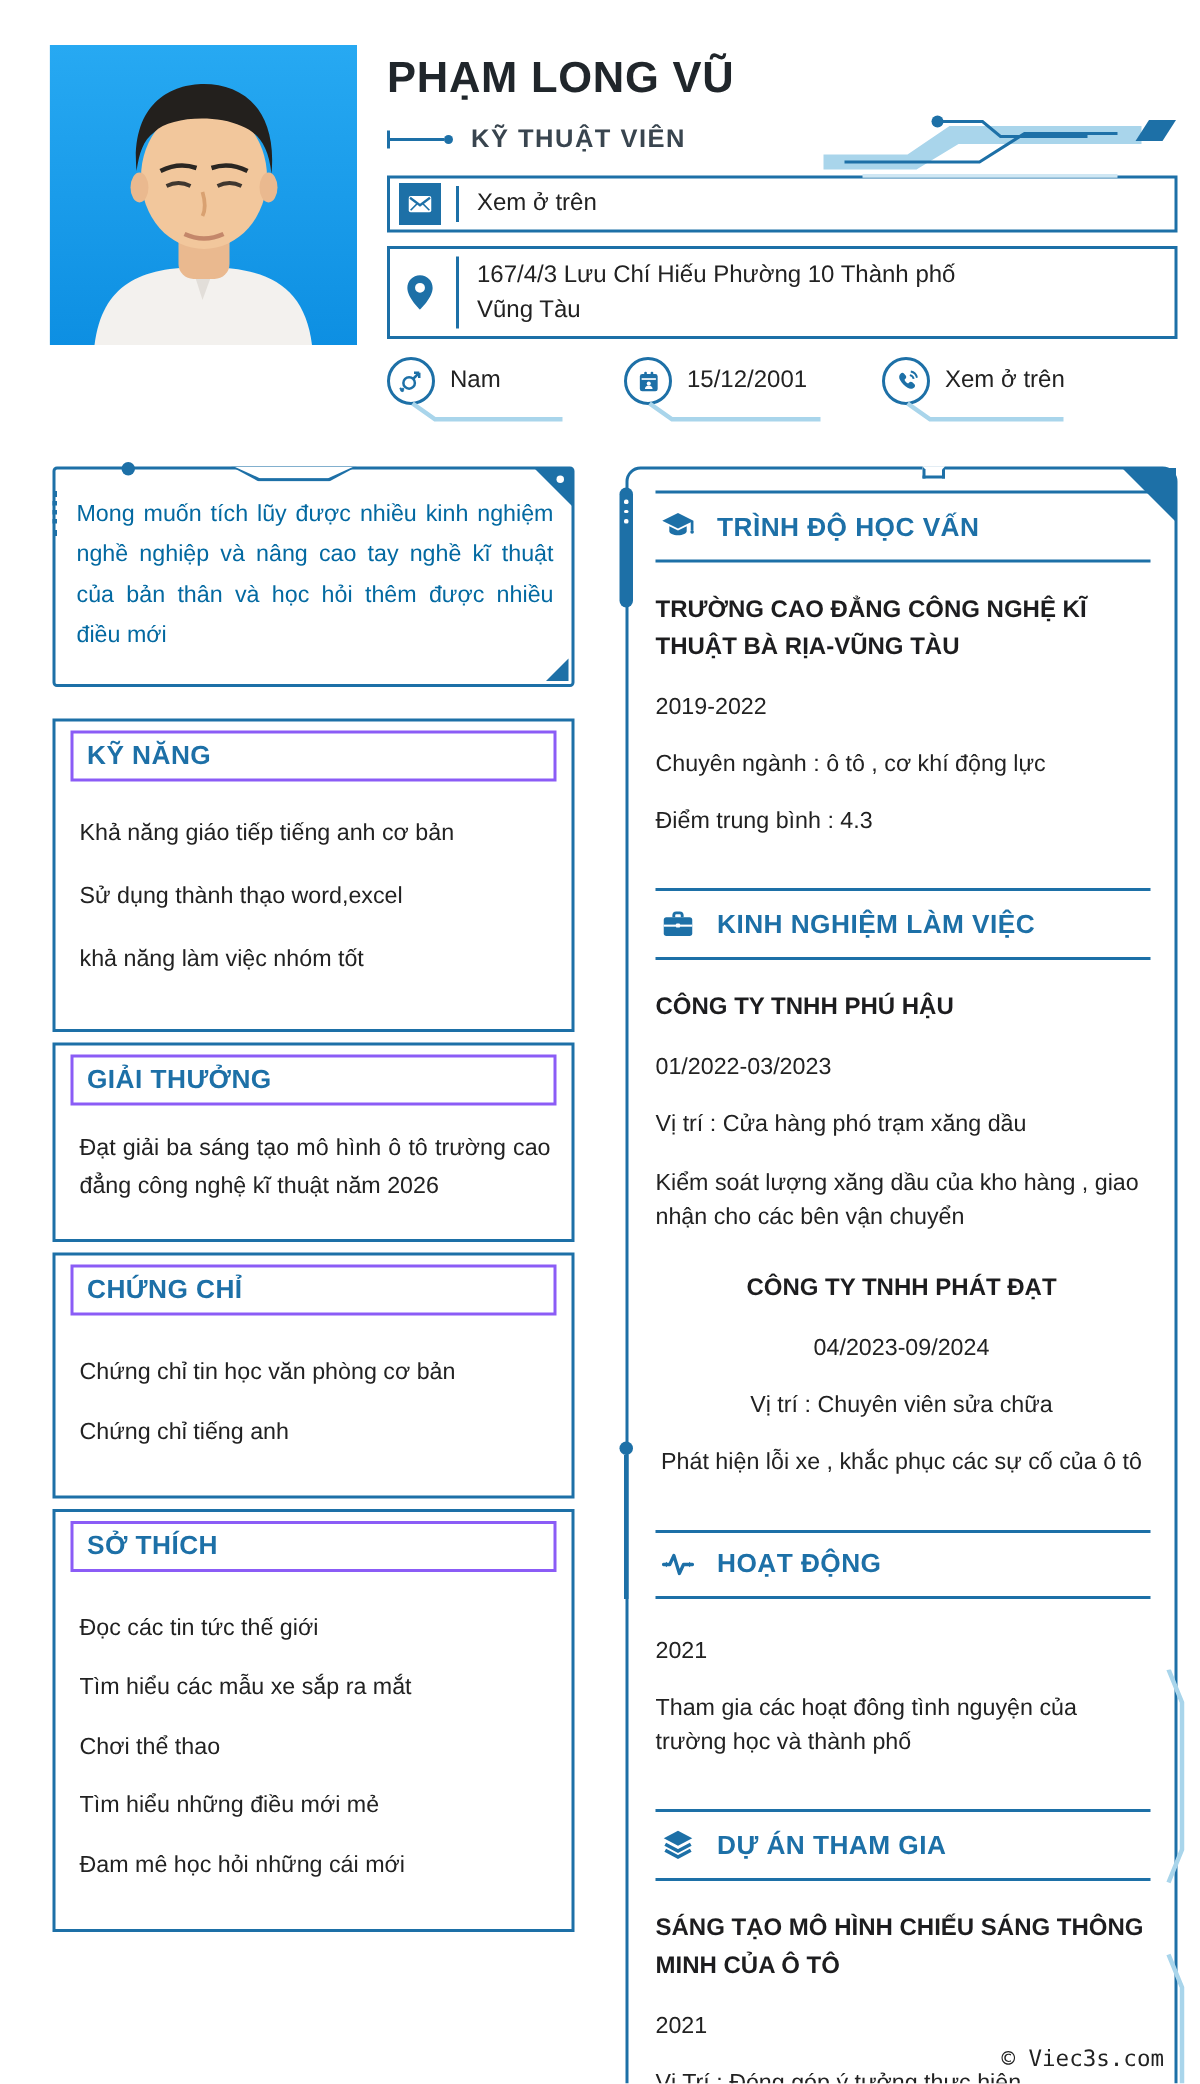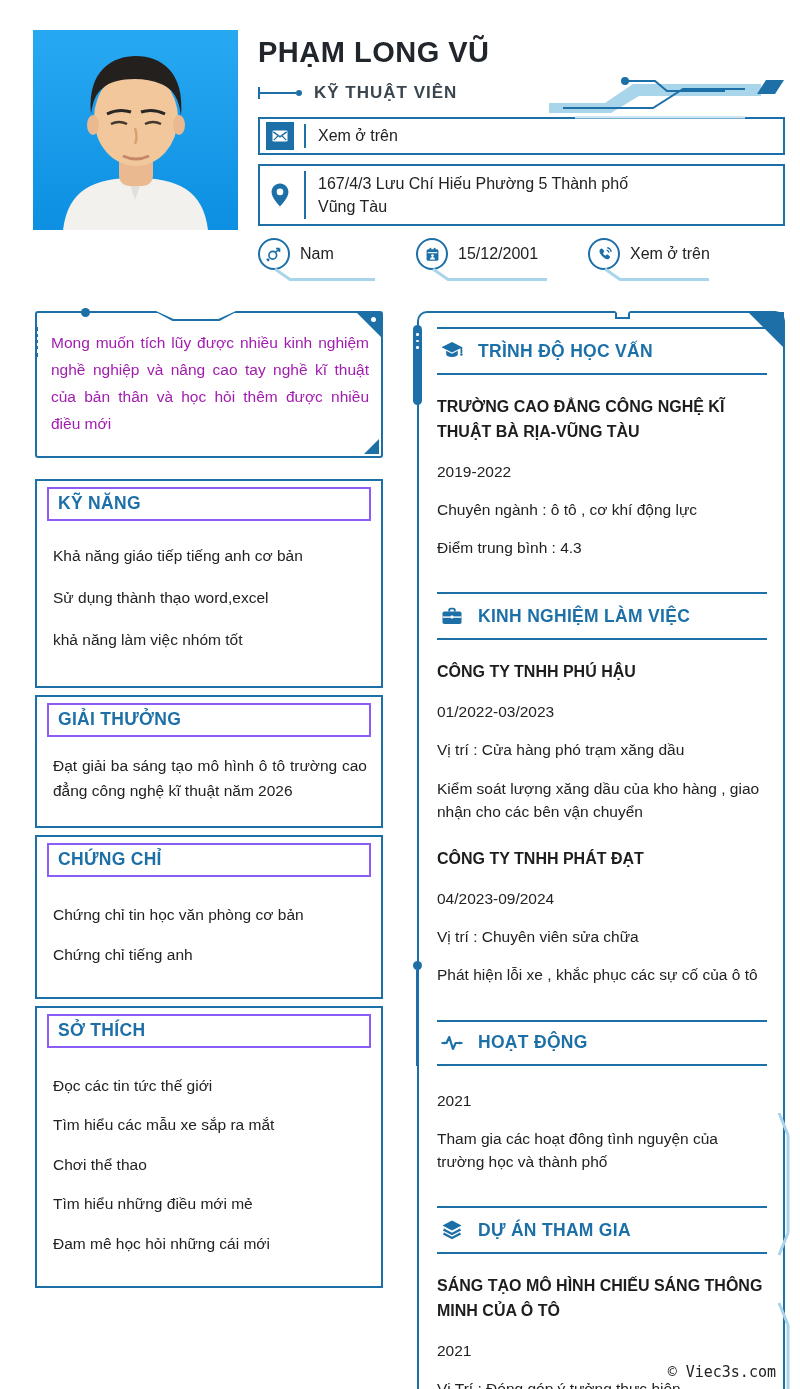--- a/index.html
+++ b/index.html
@@ -30,21 +30,21 @@
   .citem { display:flex; flex-direction:column; }
   .citem .top { display:flex; align-items:center; gap:10px; }
   .ring { width:32px; height:32px; border:2.5px solid #1d70a7; border-radius:50%; display:flex; align-items:center; justify-content:center; background:#fff; }
   .cval { font-size:16px; color:#222; }
   .swoosh { margin-left:14px; margin-top:-2px; }
   
   .cols { display:flex; gap:34px; padding:0 15px 0 35px; margin-top:28px; align-items:flex-start; }
   .lcol { width:348px; flex:0 0 348px; }
   .rcol { width:368px; flex:0 0 368px; position:relative; border:2px solid #1d70a7; border-radius:10px; padding:8px 14px 46px 16px; min-height:1046px; }
   
-  .objective { position:relative; border:2px solid #1d70a7; padding:16px 12px 18px 14px; text-align:justify; font-size:15.5px; line-height:1.75; color:#a21caf; margin-bottom:21px; border-radius:3px; }
+  .objective { position:relative; border:2px solid #1d70a7; padding:16px 12px 18px 14px; text-align:justify; font-size:15.5px; line-height:1.75; color:#0369a1; margin-bottom:21px; border-radius:3px; }
   .obj-dot { position:absolute; top:-5px; left:44px; width:9px; height:9px; border-radius:50%; background:#1d70a7; }
   .obj-notch { position:absolute; top:-2px; left:34%; width:84px; height:10px; background:#1d70a7;
     clip-path:polygon(0 0,100% 0,78% 100%,22% 100%); }
   .obj-notch i { position:absolute; top:0; left:2px; right:2px; height:8px; background:#fff; display:block;
     clip-path:polygon(0 0,100% 0,78% 100%,22% 100%); }
   .obj-tr { position:absolute; top:-1px; right:-1px; width:0; height:0; border-top:26px solid #1d70a7; border-left:26px solid transparent; }
   .obj-trdot { position:absolute; top:4px; right:5px; width:5px; height:5px; border-radius:50%; background:#fff; z-index:2; }
   .obj-br { position:absolute; bottom:2px; right:2px; width:0; height:0; border-bottom:15px solid #1d70a7; border-left:15px solid transparent; }
   .obj-dots { position:absolute; left:-2px; top:14px; height:30px; border-left:3px dotted #1d70a7; }
   
@@ -142,21 +142,21 @@
         <span class="ctext">Xem ở trên</span>
       </div>
 
       <div class="cbox" style="min-height:62px;">
         <span class="pinwrap">
           <svg width="22" height="26" viewBox="0 0 24 28">
             <path d="M12 1.5 C6.8 1.5 2.8 5.6 2.8 10.8 C2.8 17.8 12 26.5 12 26.5 S21.2 17.8 21.2 10.8 C21.2 5.6 17.2 1.5 12 1.5 Z M12 14.2 a3.6 3.6 0 1 1 0-7.2 a3.6 3.6 0 0 1 0 7.2 Z" fill="#1d70a7"></path>
           </svg>
         </span>
         <span class="sep"></span>
-        <span class="ctext" style="max-width:330px;">167/4/3 Lưu Chí Hiếu Phường 5 Thành phố Vũng Tàu</span>
+        <span class="ctext" style="max-width:330px;">167/4/3 Lưu Chí Hiếu Phường 10 Thành phố Vũng Tàu</span>
       </div>
 
       <div class="crow3">
         <div class="citem">
           <div class="top">
             <span class="ring">
               <svg width="20" height="20" viewBox="0 0 24 24">
                 <circle cx="10.5" cy="13.5" r="4.6" stroke="#1d70a7" stroke-width="2" fill="none"></circle>
                 <path d="M13.8 10.2 L18.6 5.4 M18.6 5.4 h-4.2 M18.6 5.4 v4.2" stroke="#1d70a7" stroke-width="2" fill="none"></path>
                 <path d="M6.2 17.8 l-2.4 2.4 M3.2 17.6 l2.8 2.8" stroke="#1d70a7" stroke-width="1.8" fill="none"></path>
@@ -305,21 +305,21 @@
         </svg>
         <span class="rtitle">KINH NGHIỆM LÀM VIỆC</span>
       </div>
       <div class="rbody">
         <div>
           <div class="rbold">CÔNG TY TNHH PHÚ HẬU</div>
           <div class="rline">01/2022-03/2023</div>
           <div class="rline">Vị trí : Cửa hàng phó trạm xăng dầu</div>
           <div class="rline">Kiểm soát lượng xăng dầu của kho hàng , giao nhận cho các bên vận chuyển</div>
         </div>
-        <div style="margin-top:24px;">
+        <div style="margin-top:24px;text-align:center;">
           <div class="rbold">CÔNG TY TNHH PHÁT ĐẠT</div>
           <div class="rline">04/2023-09/2024</div>
           <div class="rline">Vị trí : Chuyên viên sửa chữa</div>
           <div class="rline">Phát hiện lỗi xe , khắc phục các sự cố của ô tô</div>
         </div>
       </div>
 
       <div class="rsec-head">
         <svg width="26" height="22" viewBox="0 0 24 24">
           <path d="M1.5 12 h4.5 L9 5.5 L13 18.5 L16 12 h6.5" stroke="#1d70a7" stroke-width="2.4" fill="none" stroke-linecap="round" stroke-linejoin="round"></path>

